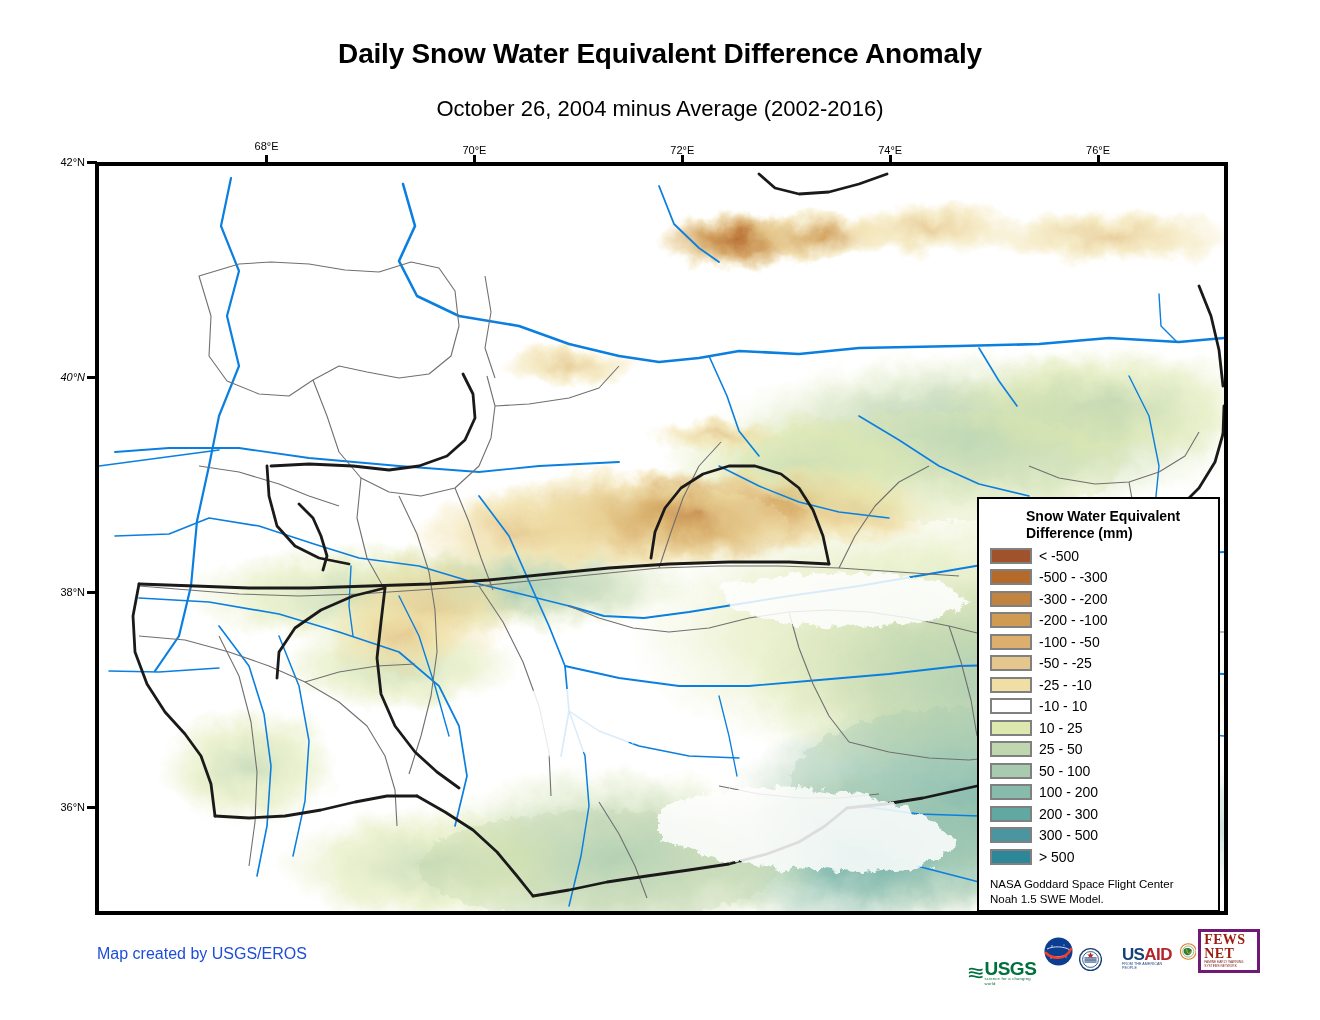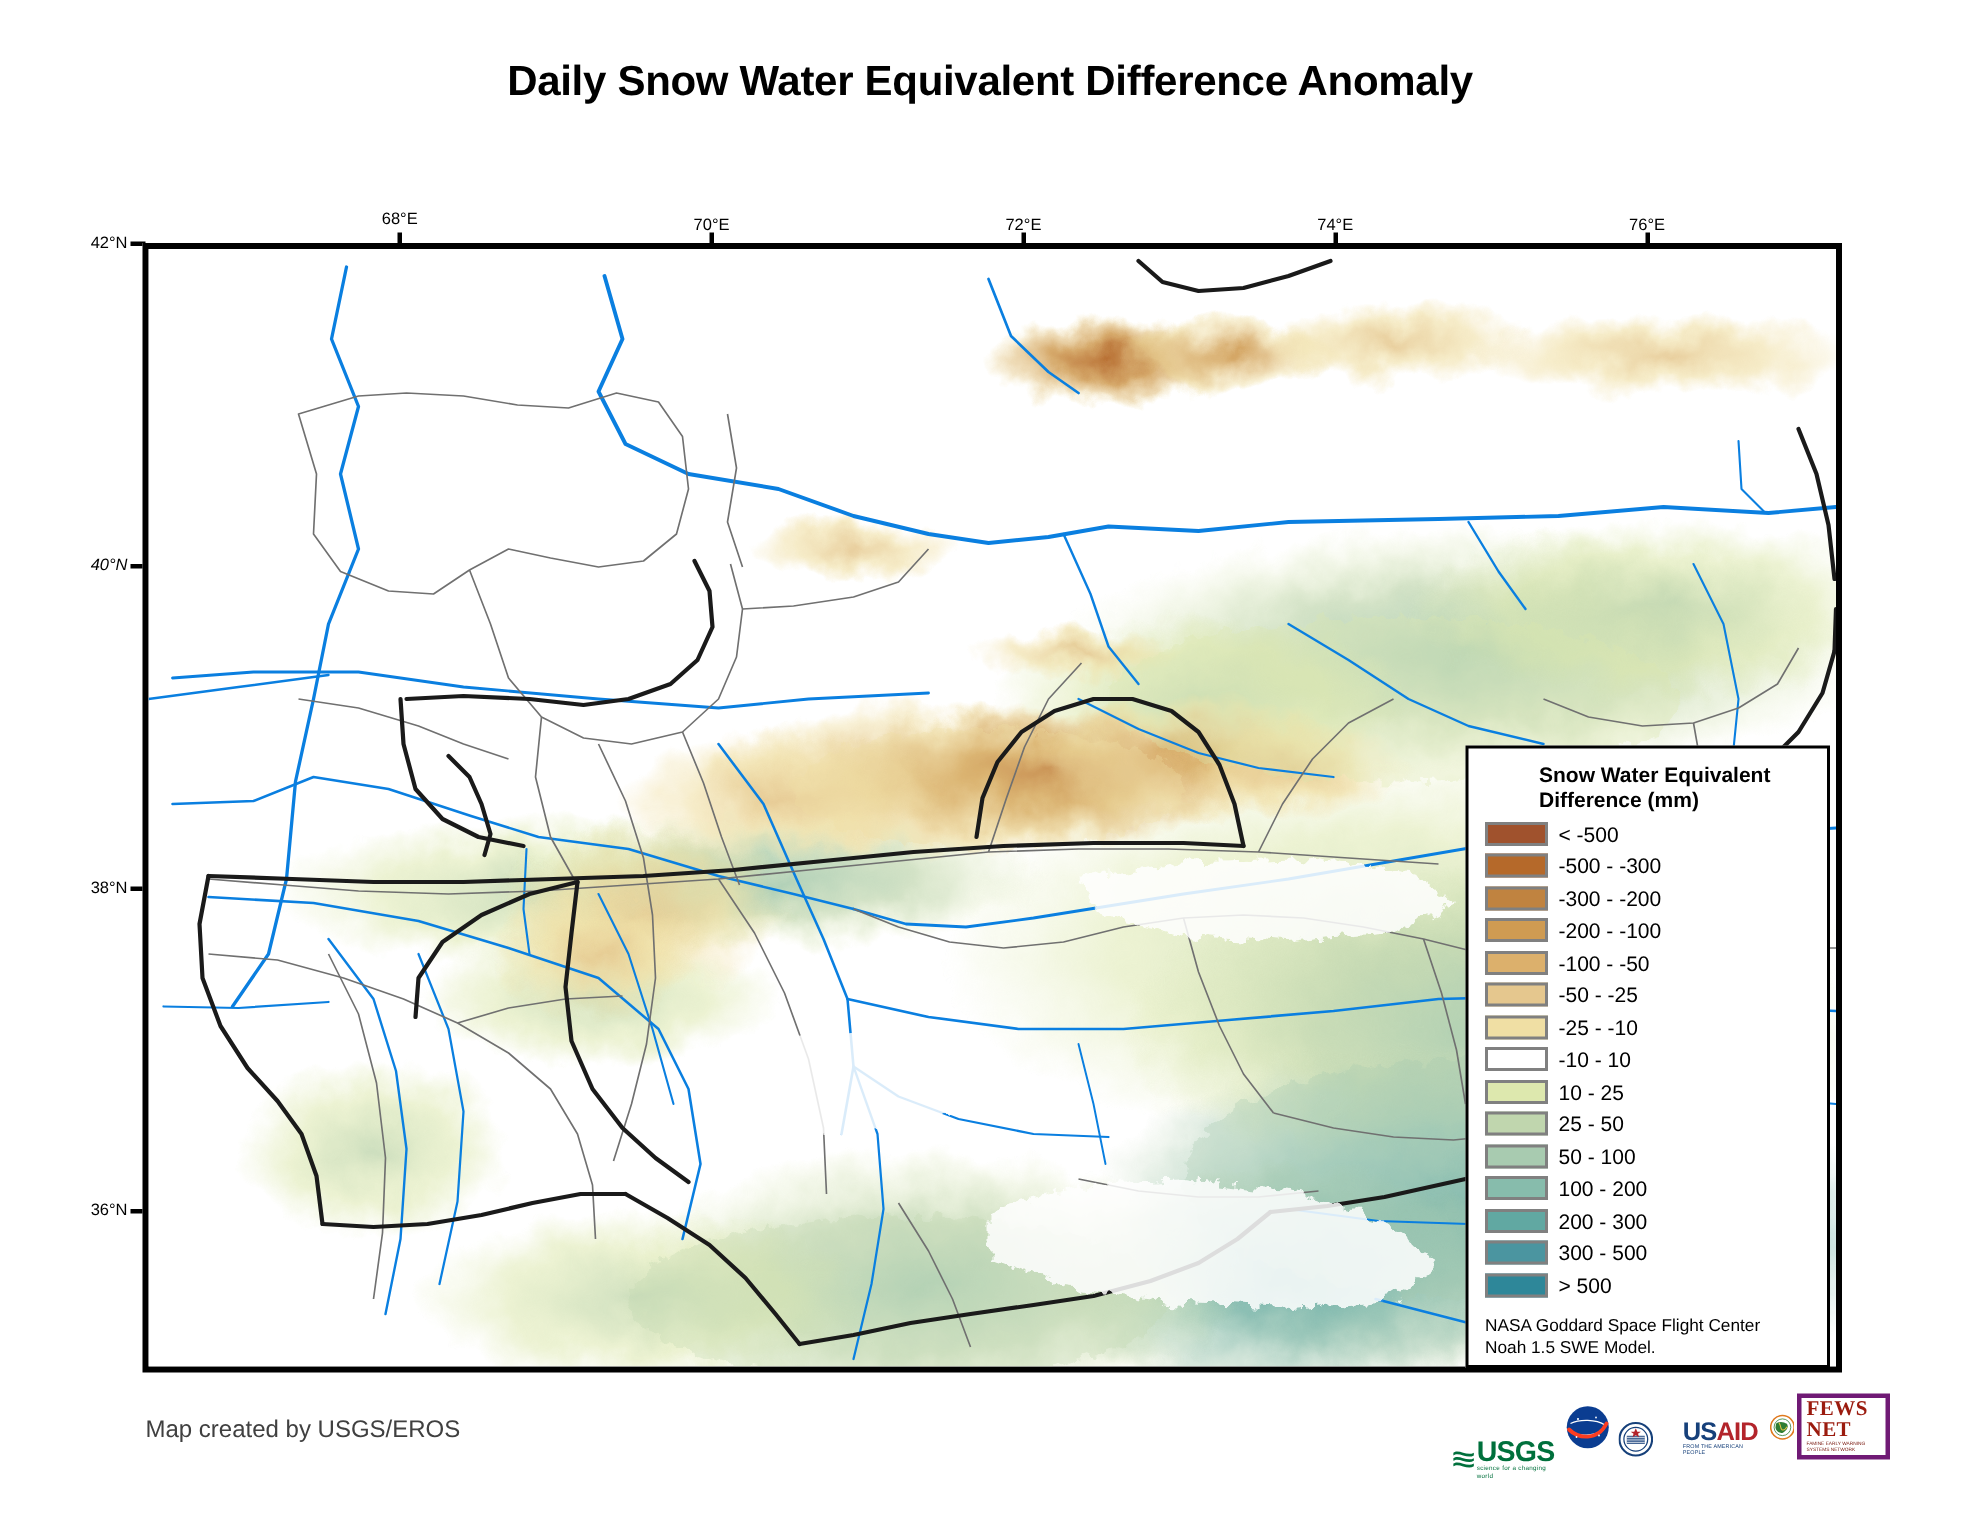--- a/index.html
+++ b/index.html
@@ -67,21 +67,21 @@
     font-size:14px;color:#000;margin-left:7px;white-space:nowrap;
     line-height:1;
   }
   #legend-source{
     font-size:11.5px;color:#000;line-height:1.35;margin-top:9px;
   }
 
   
   #credit{
     position:absolute;left:97px;top:945px;
-    font-size:16px;color:#404040;
+    font-size:16px;color:#1d4ed8;
   }
   #logos{
     position:absolute;left:968px;top:934px;width:258px;height:34px;
     display:flex;align-items:center;gap:6px;
   }
   .logo{height:30px;display:flex;align-items:center;}
 
   
   .usgs-wrap{display:flex;align-items:center;margin-top:44px;}
   .usgs-text{
@@ -108,20 +108,21 @@
     line-height:1;
   }
   .fews-tag{font-size:3.2px;color:#7a1a10;line-height:1.1;}
 </style>
 </head>
 <body>
 
 <div id="root">
 
   <div class="title">Daily Snow Water Equivalent Difference Anomaly</div>
+  <div class="subtitle">October 26, 2004 minus Average (2002-2016)</div>
 
   <div id="graticule-labels">
       <div class="lon-label" style="left: 266.509px; top: 140px;">68°E</div>
       <div class="tick-v" style="left: 265.009px; top: 155px; height: 9px;"></div>
       <div class="lon-label" style="left: 474.399px; top: 144px;">70°E</div>
       <div class="tick-v" style="left: 472.899px; top: 155px; height: 9px;"></div>
       <div class="lon-label" style="left: 682.289px; top: 144px;">72°E</div>
       <div class="tick-v" style="left: 680.789px; top: 155px; height: 9px;"></div>
       <div class="lon-label" style="left: 890.179px; top: 144px;">74°E</div>
       <div class="tick-v" style="left: 888.679px; top: 155px; height: 9px;"></div>

